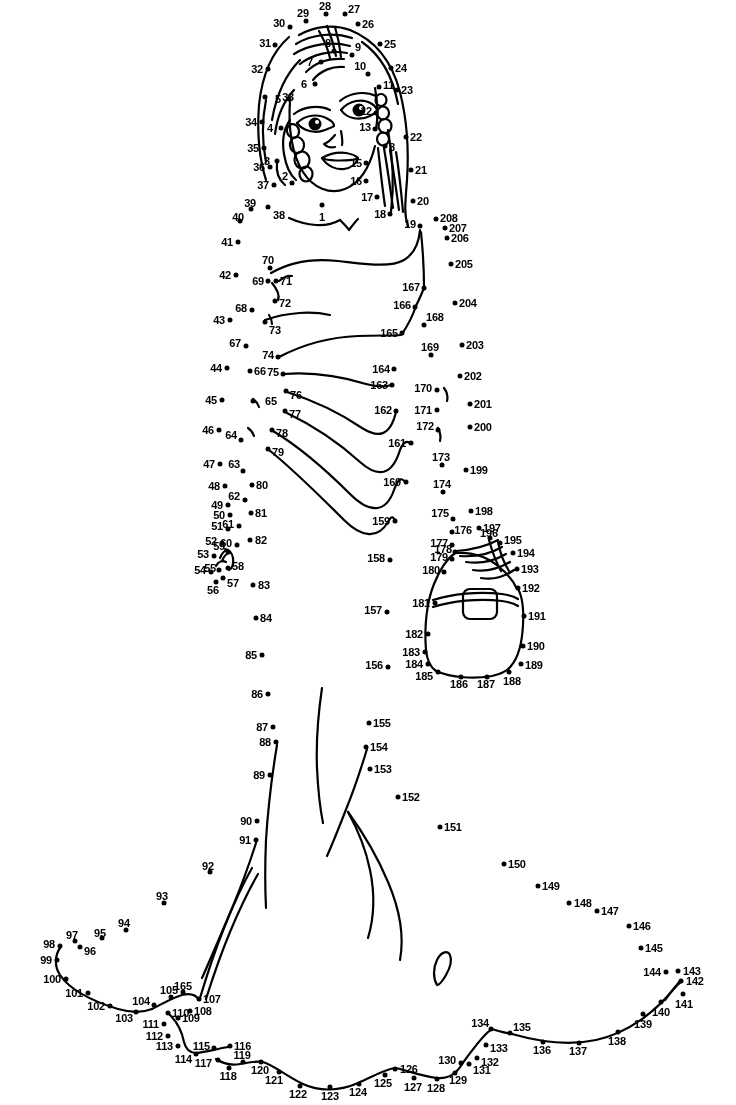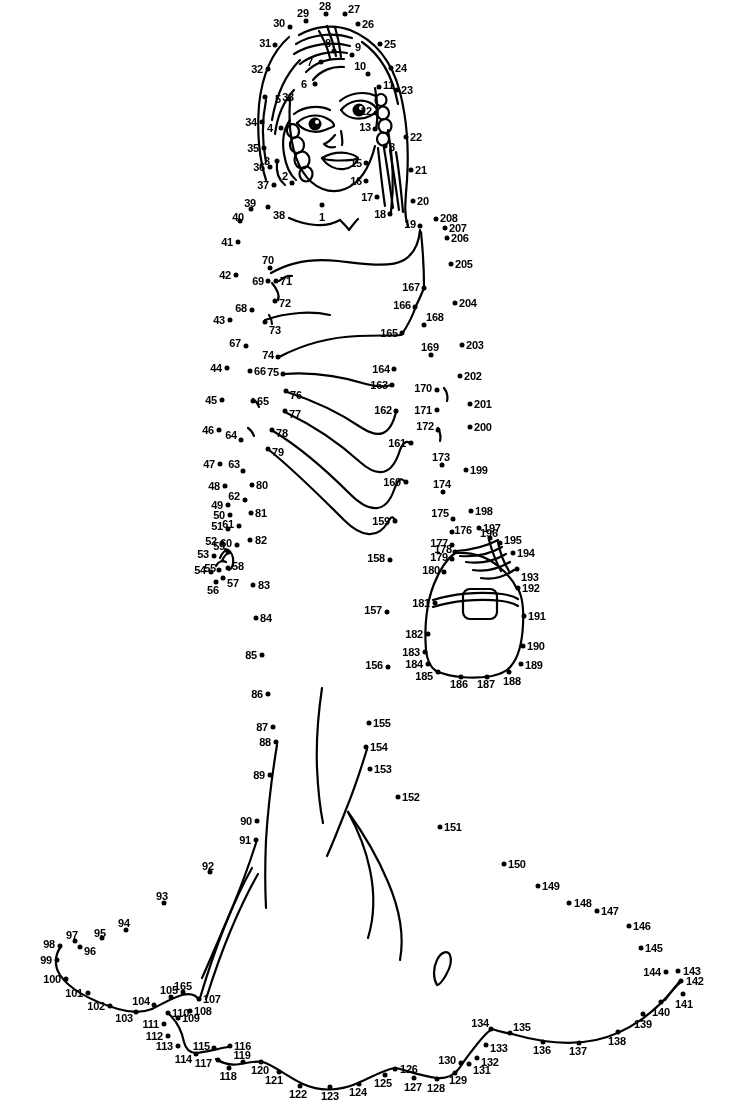--- a/index.html
+++ b/index.html
@@ -491,21 +491,21 @@
       <div class="lbl r" style="left: 216px; top: 568px;">55</div>
       <div class="lbl c" style="left: 213px; top: 590px;">56</div>
       <div class="lbl l" style="left: 227px; top: 583px;">57</div>
       <div class="lbl l" style="left: 232px; top: 566px;">58</div>
       <div class="lbl r" style="left: 225px; top: 546px;">59</div>
       <div class="lbl r" style="left: 232px; top: 543px;">60</div>
       <div class="lbl r" style="left: 234px; top: 524px;">61</div>
       <div class="lbl r" style="left: 240px; top: 496px;">62</div>
       <div class="lbl r" style="left: 240px; top: 464px;">63</div>
       <div class="lbl r" style="left: 237px; top: 435px;">64</div>
-      <div class="lbl l" style="left: 257px; top: 401px;">65</div>
+      <div class="lbl l" style="left: 265px; top: 401px;">65</div>
       <div class="lbl l" style="left: 254px; top: 371px;">66</div>
       <div class="lbl r" style="left: 241px; top: 343px;">67</div>
       <div class="lbl r" style="left: 247px; top: 308px;">68</div>
       <div class="lbl r" style="left: 264px; top: 281px;">69</div>
       <div class="lbl c" style="left: 268px; top: 260px;">70</div>
       <div class="lbl l" style="left: 280px; top: 281px;">71</div>
       <div class="lbl l" style="left: 279px; top: 303px;">72</div>
       <div class="lbl l" style="left: 269px; top: 330px;">73</div>
       <div class="lbl r" style="left: 274px; top: 355px;">74</div>
       <div class="lbl r" style="left: 279px; top: 372px;">75</div>
@@ -619,21 +619,21 @@
       <div class="lbl r" style="left: 420px; top: 652px;">183</div>
       <div class="lbl r" style="left: 423px; top: 664px;">184</div>
       <div class="lbl r" style="left: 433px; top: 676px;">185</div>
       <div class="lbl c" style="left: 459px; top: 684px;">186</div>
       <div class="lbl c" style="left: 486px; top: 684px;">187</div>
       <div class="lbl c" style="left: 512px; top: 681px;">188</div>
       <div class="lbl l" style="left: 525px; top: 665px;">189</div>
       <div class="lbl l" style="left: 527px; top: 646px;">190</div>
       <div class="lbl l" style="left: 528px; top: 616px;">191</div>
       <div class="lbl l" style="left: 522px; top: 588px;">192</div>
-      <div class="lbl l" style="left: 521px; top: 569px; margin-top: 8px;">193</div>
+      <div class="lbl l" style="left: 521px; top: 569px;">193</div>
       <div class="lbl l" style="left: 517px; top: 553px;">194</div>
       <div class="lbl l" style="left: 504px; top: 540px;">195</div>
       <div class="lbl c" style="left: 489px; top: 533px;">196</div>
       <div class="lbl l" style="left: 483px; top: 528px;">197</div>
       <div class="lbl l" style="left: 475px; top: 511px;">198</div>
       <div class="lbl l" style="left: 470px; top: 470px;">199</div>
       <div class="lbl l" style="left: 474px; top: 427px;">200</div>
       <div class="lbl l" style="left: 474px; top: 404px;">201</div>
       <div class="lbl l" style="left: 464px; top: 376px;">202</div>
       <div class="lbl l" style="left: 466px; top: 345px;">203</div>

